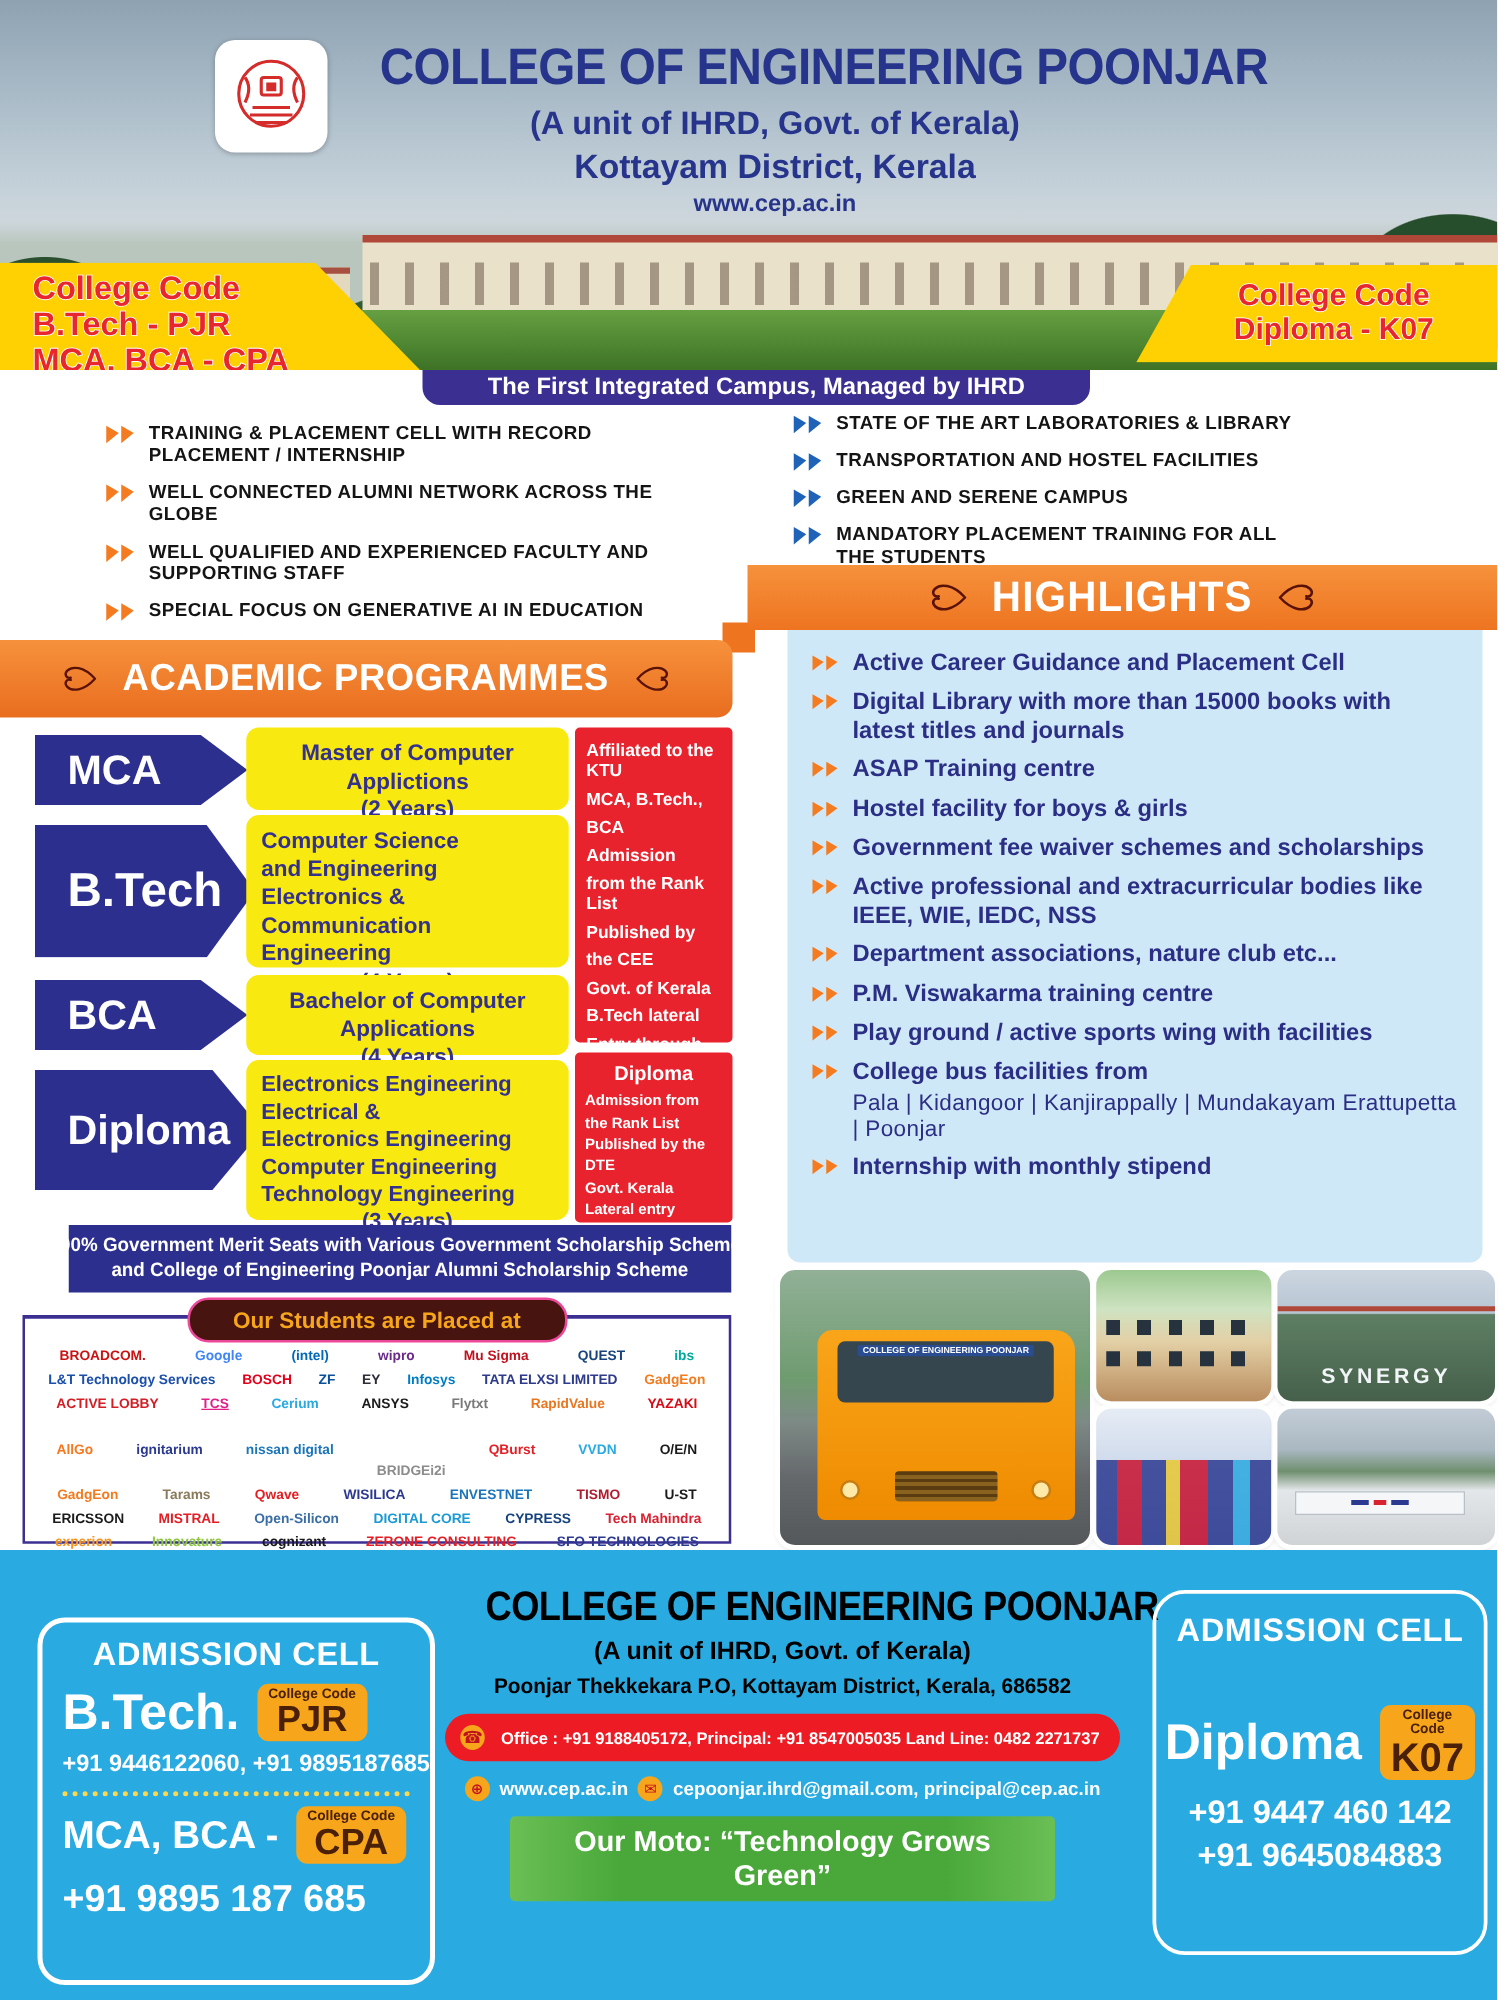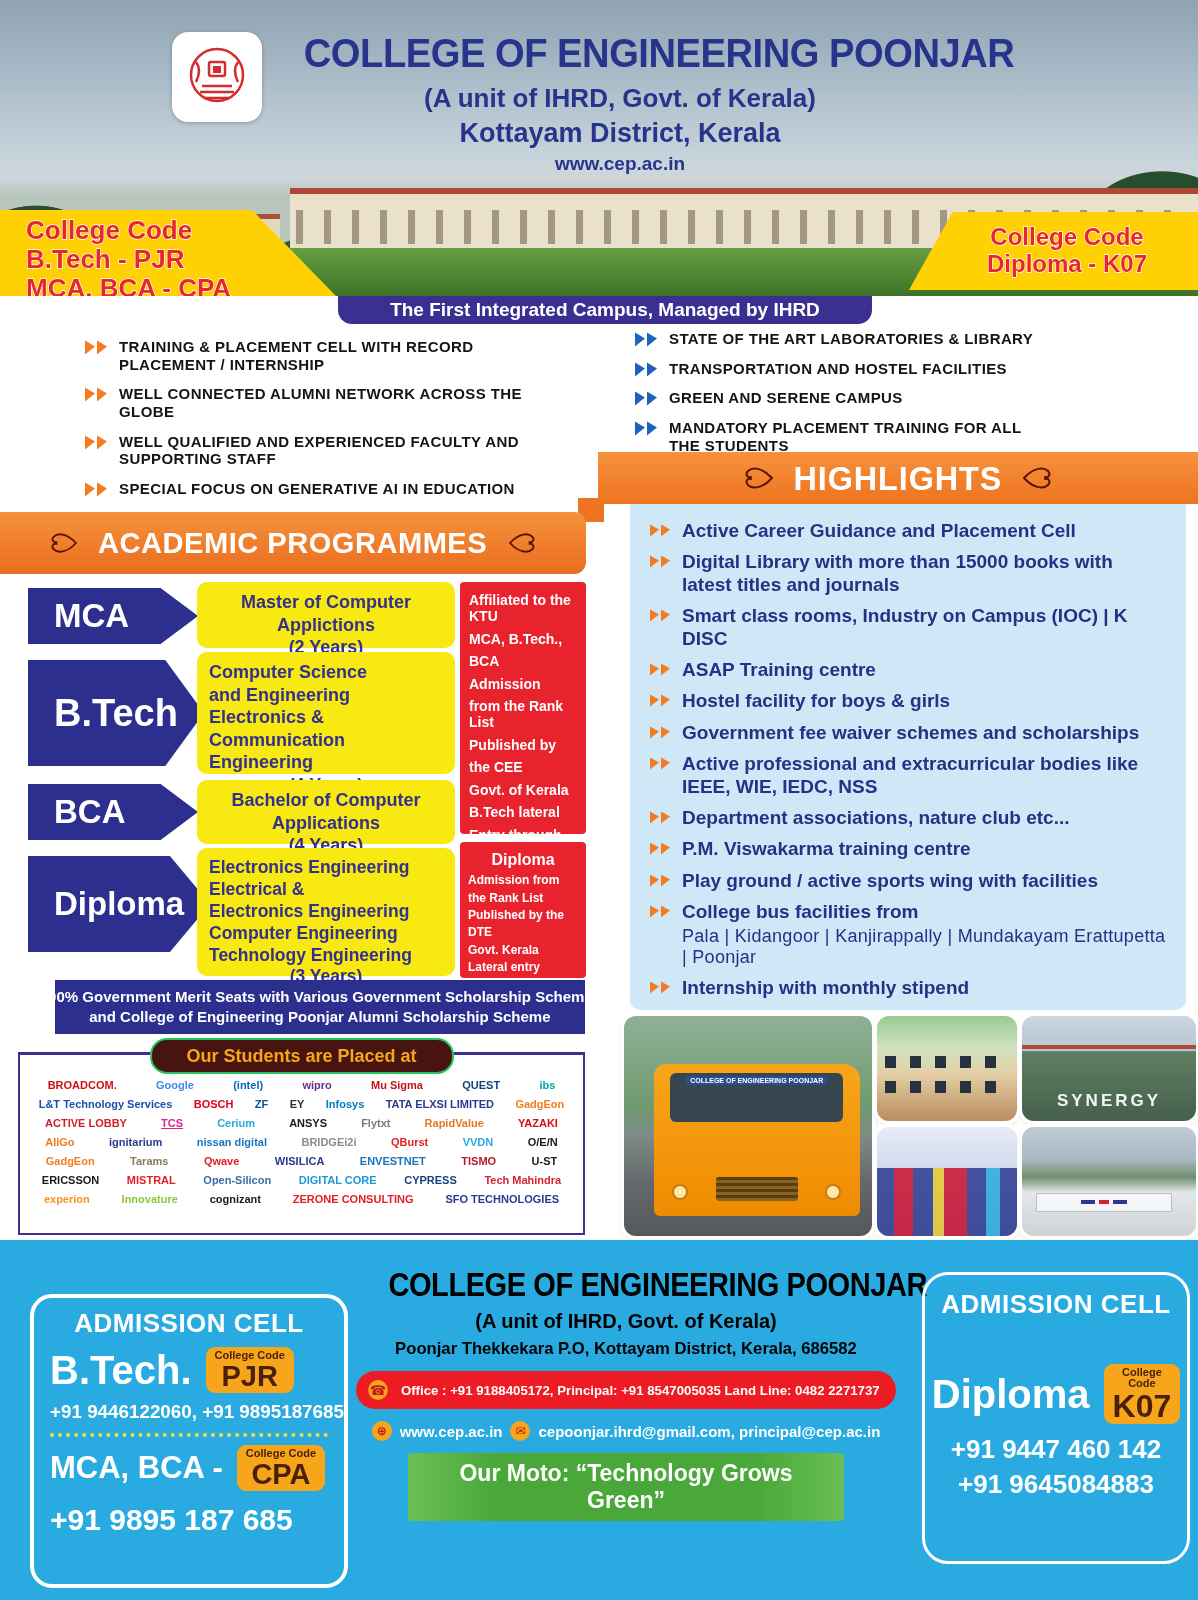--- a/index.html
+++ b/index.html
@@ -89,21 +89,21 @@
   .rb2{top:842px;height:136px;padding:6px 8px;font-size:12px;font-weight:800;line-height:1.45;}
   .rb2-title{text-align:center;font-size:16px;font-weight:900;margin-bottom:1px;}
 
   .merit{position:absolute;top:980px;left:55px;width:530px;height:54px;background:#2d2f8f;color:#fff;
     display:flex;flex-direction:column;align-items:center;justify-content:center;gap:2px;}
   .merit div{font-size:15.5px;font-weight:800;white-space:nowrap;transform:scaleX(.97);}
 
   
   .placed{position:absolute;top:1052px;left:18px;width:567px;height:183px;background:#fff;border:2px solid #3b3092;border-top-width:3px;box-sizing:border-box;}
   .placed-pill{position:absolute;top:-17px;left:50%;transform:translateX(-50%);width:300px;height:32px;background:#47140f;
-    border:2px solid #22c55e;border-radius:17px;color:#f7a61b;font-size:18px;font-weight:900;display:flex;align-items:center;justify-content:center;}
+    border:2px solid #ec4899;border-radius:17px;color:#f7a61b;font-size:18px;font-weight:900;display:flex;align-items:center;justify-content:center;}
   .lrows{padding:24px 4px 4px;}
   .lrow{display:flex;justify-content:space-around;align-items:center;margin:0 4px 7px;}
   .lg{font-size:11px;font-weight:800;white-space:nowrap;}
 
   
   .ph{position:absolute;border-radius:12px;box-shadow:0 0 0 4px #fff,0 2px 6px rgba(0,0,0,.3);overflow:hidden;}
   .ph-bus{top:1016px;left:624px;width:248px;height:220px;
     background:linear-gradient(180deg,#91b096 0%,#6f9b70 40%,#7d8a86 55%,#66696c 75%,#54585b 100%);}
   .bus-body{position:absolute;left:12%;right:5%;top:22%;bottom:9%;background:linear-gradient(180deg,#f9a51a,#ef8b00);border-radius:12px 16px 6px 6px;}
   .windshield{position:absolute;top:6%;left:8%;right:8%;height:30%;background:#35464e;border-radius:6px;display:flex;align-items:flex-start;justify-content:center;padding-top:3px;}
@@ -291,27 +291,20 @@
             <i></i>
             <i></i>
           </span>
           <span>Digital Library with more than 15000 books with latest titles and journals</span>
         </li>
       <li class="hitem">
           <span class="chev">
             <i></i>
             <i></i>
           </span>
-          <span>Smart class rooms, Industry on Campus (IOC) | K DISC</span>
-        </li>
-      <li class="hitem">
-          <span class="chev">
-            <i></i>
-            <i></i>
-          </span>
           <span>ASAP Training centre</span>
         </li>
       <li class="hitem">
           <span class="chev">
             <i></i>
             <i></i>
           </span>
           <span>Hostel facility for boys &amp; girls</span>
         </li>
       <li class="hitem">
@@ -463,21 +456,21 @@
         <span class="lg" style="color: rgb(42, 169, 224);">Cerium</span>
         <span class="lg" style="color: rgb(26, 26, 26);">ANSYS</span>
         <span class="lg" style="color: rgb(122, 122, 122);">Flytxt</span>
         <span class="lg" style="color: rgb(232, 119, 34);">RapidValue</span>
         <span class="lg" style="color: rgb(216, 12, 24);">YAZAKI</span>
       </div>
       <div class="lrow">
         <span class="lg" style="color: rgb(244, 121, 32);">AllGo</span>
         <span class="lg" style="color: rgb(43, 57, 144);">ignitarium</span>
         <span class="lg" style="color: rgb(27, 117, 187);">nissan digital</span>
-        <span class="lg" style="color: rgb(140, 140, 140);">BRIDGEi2i</span>
+        <span class="lg" style="color: rgb(140, 140, 140); margin-top: 35px;">BRIDGEi2i</span>
         <span class="lg" style="color: rgb(227, 30, 36);">QBurst</span>
         <span class="lg" style="color: rgb(41, 171, 226);">VVDN</span>
         <span class="lg" style="color: rgb(26, 26, 26);">O/E/N</span>
       </div>
       <div class="lrow">
         <span class="lg" style="color: rgb(244, 123, 32);">GadgEon</span>
         <span class="lg" style="color: rgb(138, 122, 90);">Tarams</span>
         <span class="lg" style="color: rgb(227, 30, 36);">Qwave</span>
         <span class="lg" style="color: rgb(43, 57, 144);">WISILICA</span>
         <span class="lg" style="color: rgb(27, 117, 187);">ENVESTNET</span>

